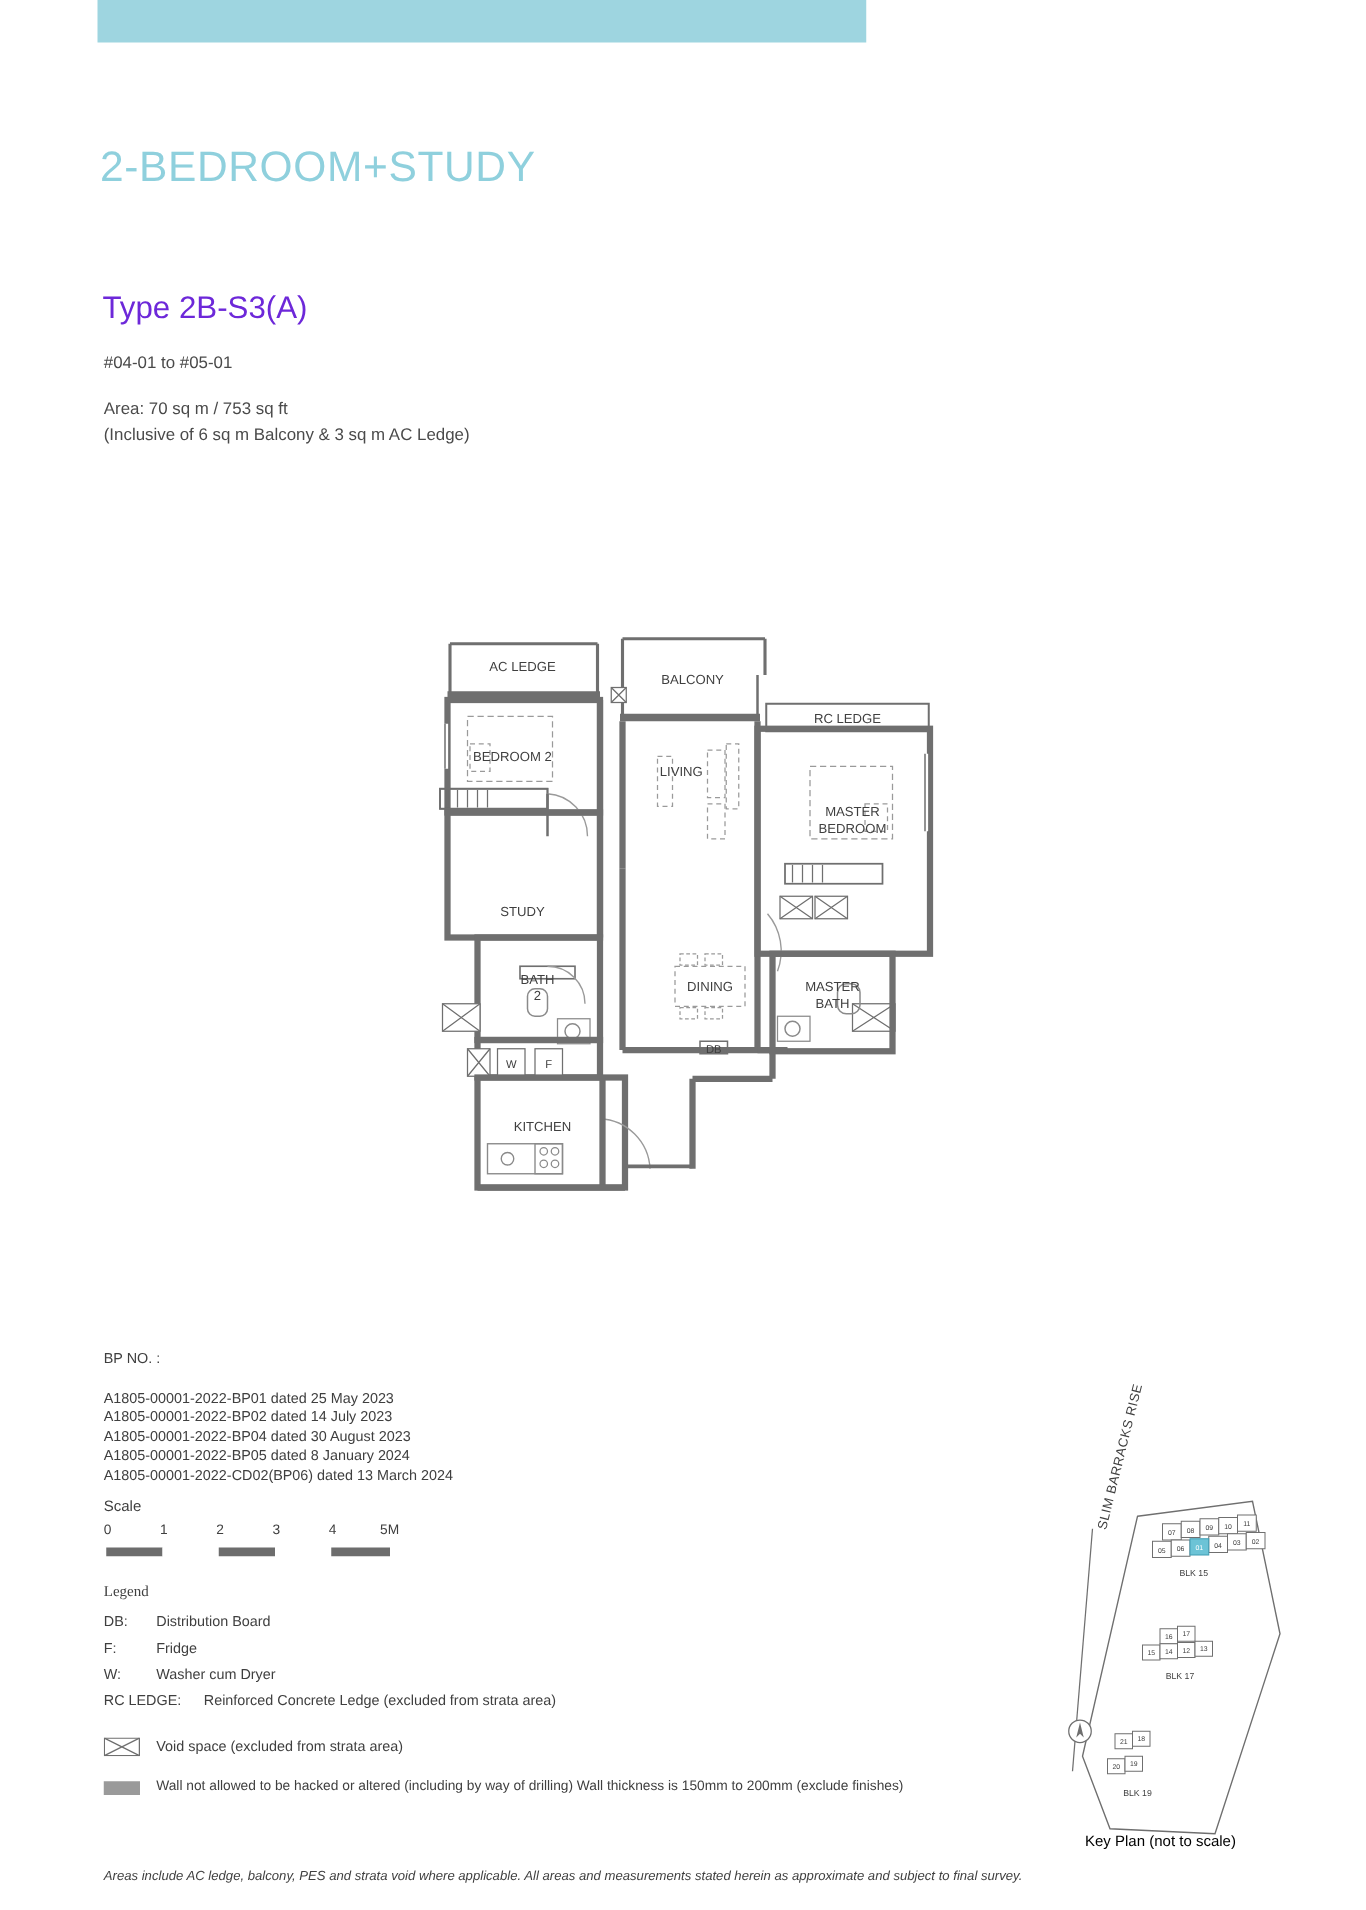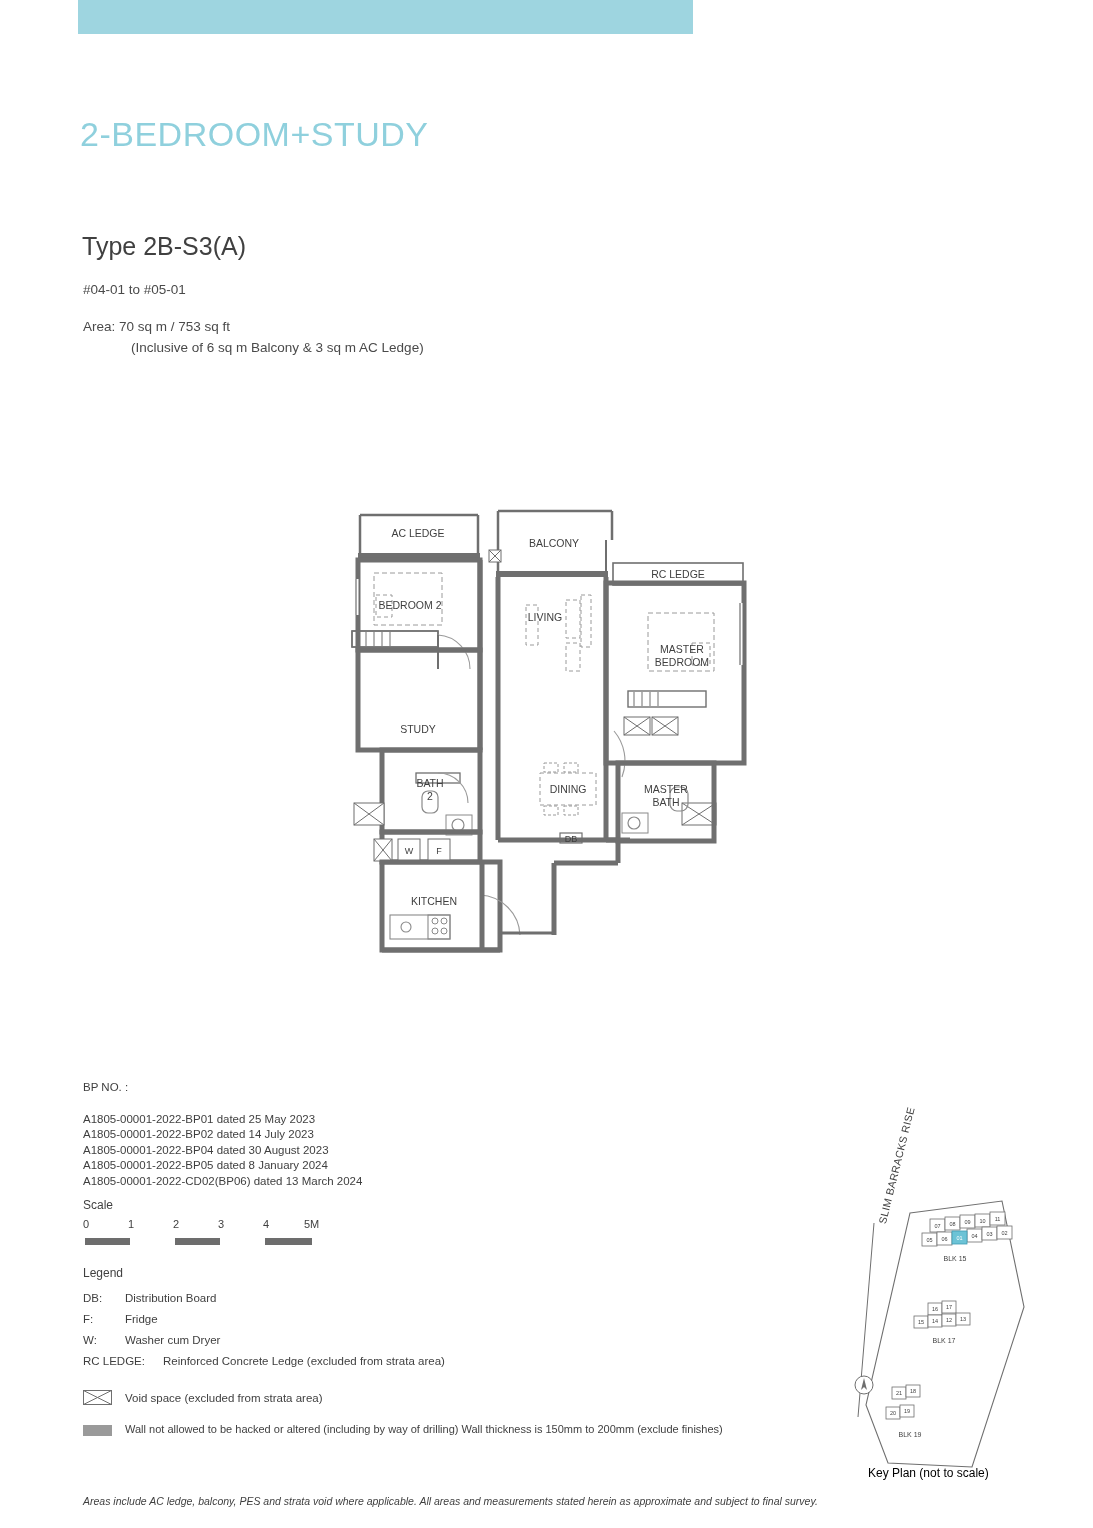--- a/index.html
+++ b/index.html
@@ -30,41 +30,40 @@
     font-size: 34px;
     letter-spacing: 0.5px;
     color: #8fd0dd;
     font-weight: 400;
   }
   .type-title {
     position: absolute;
     left: 82px;
     top: 232px;
     font-size: 25px;
-    color: #404040;
+    color: #6d28d9;
     font-weight: 400;
   }
   .unit-range {
     position: absolute;
     left: 83px;
     top: 282px;
     font-size: 13.5px;
     color: #4a4a4a;
   }
   .area-line {
     position: absolute;
     left: 83px;
     top: 316px;
     font-size: 13.5px;
     color: #4a4a4a;
     line-height: 21px;
   }
   .area-line .sub {
     display: block;
-    margin-left: 48px;
   }
 
   
   #floorplan {
     position: absolute;
     left: 330px;
     top: 495px;
     width: 450px;
     height: 480px;
   }
@@ -119,20 +118,21 @@
   }
   .scale-seg.light { background: #ffffff; }
 
   
   .legend-title {
     position: absolute;
     left: 83px;
     top: 1266px;
     font-size: 12px;
     color: #3f3f3f;
+    font-family: Liberation Serif, serif;
   }
   .legend-list {
     position: absolute;
     left: 83px;
     top: 1288px;
     width: 620px;
     font-size: 11.5px;
     color: #3f3f3f;
   }
   .legend-row {

